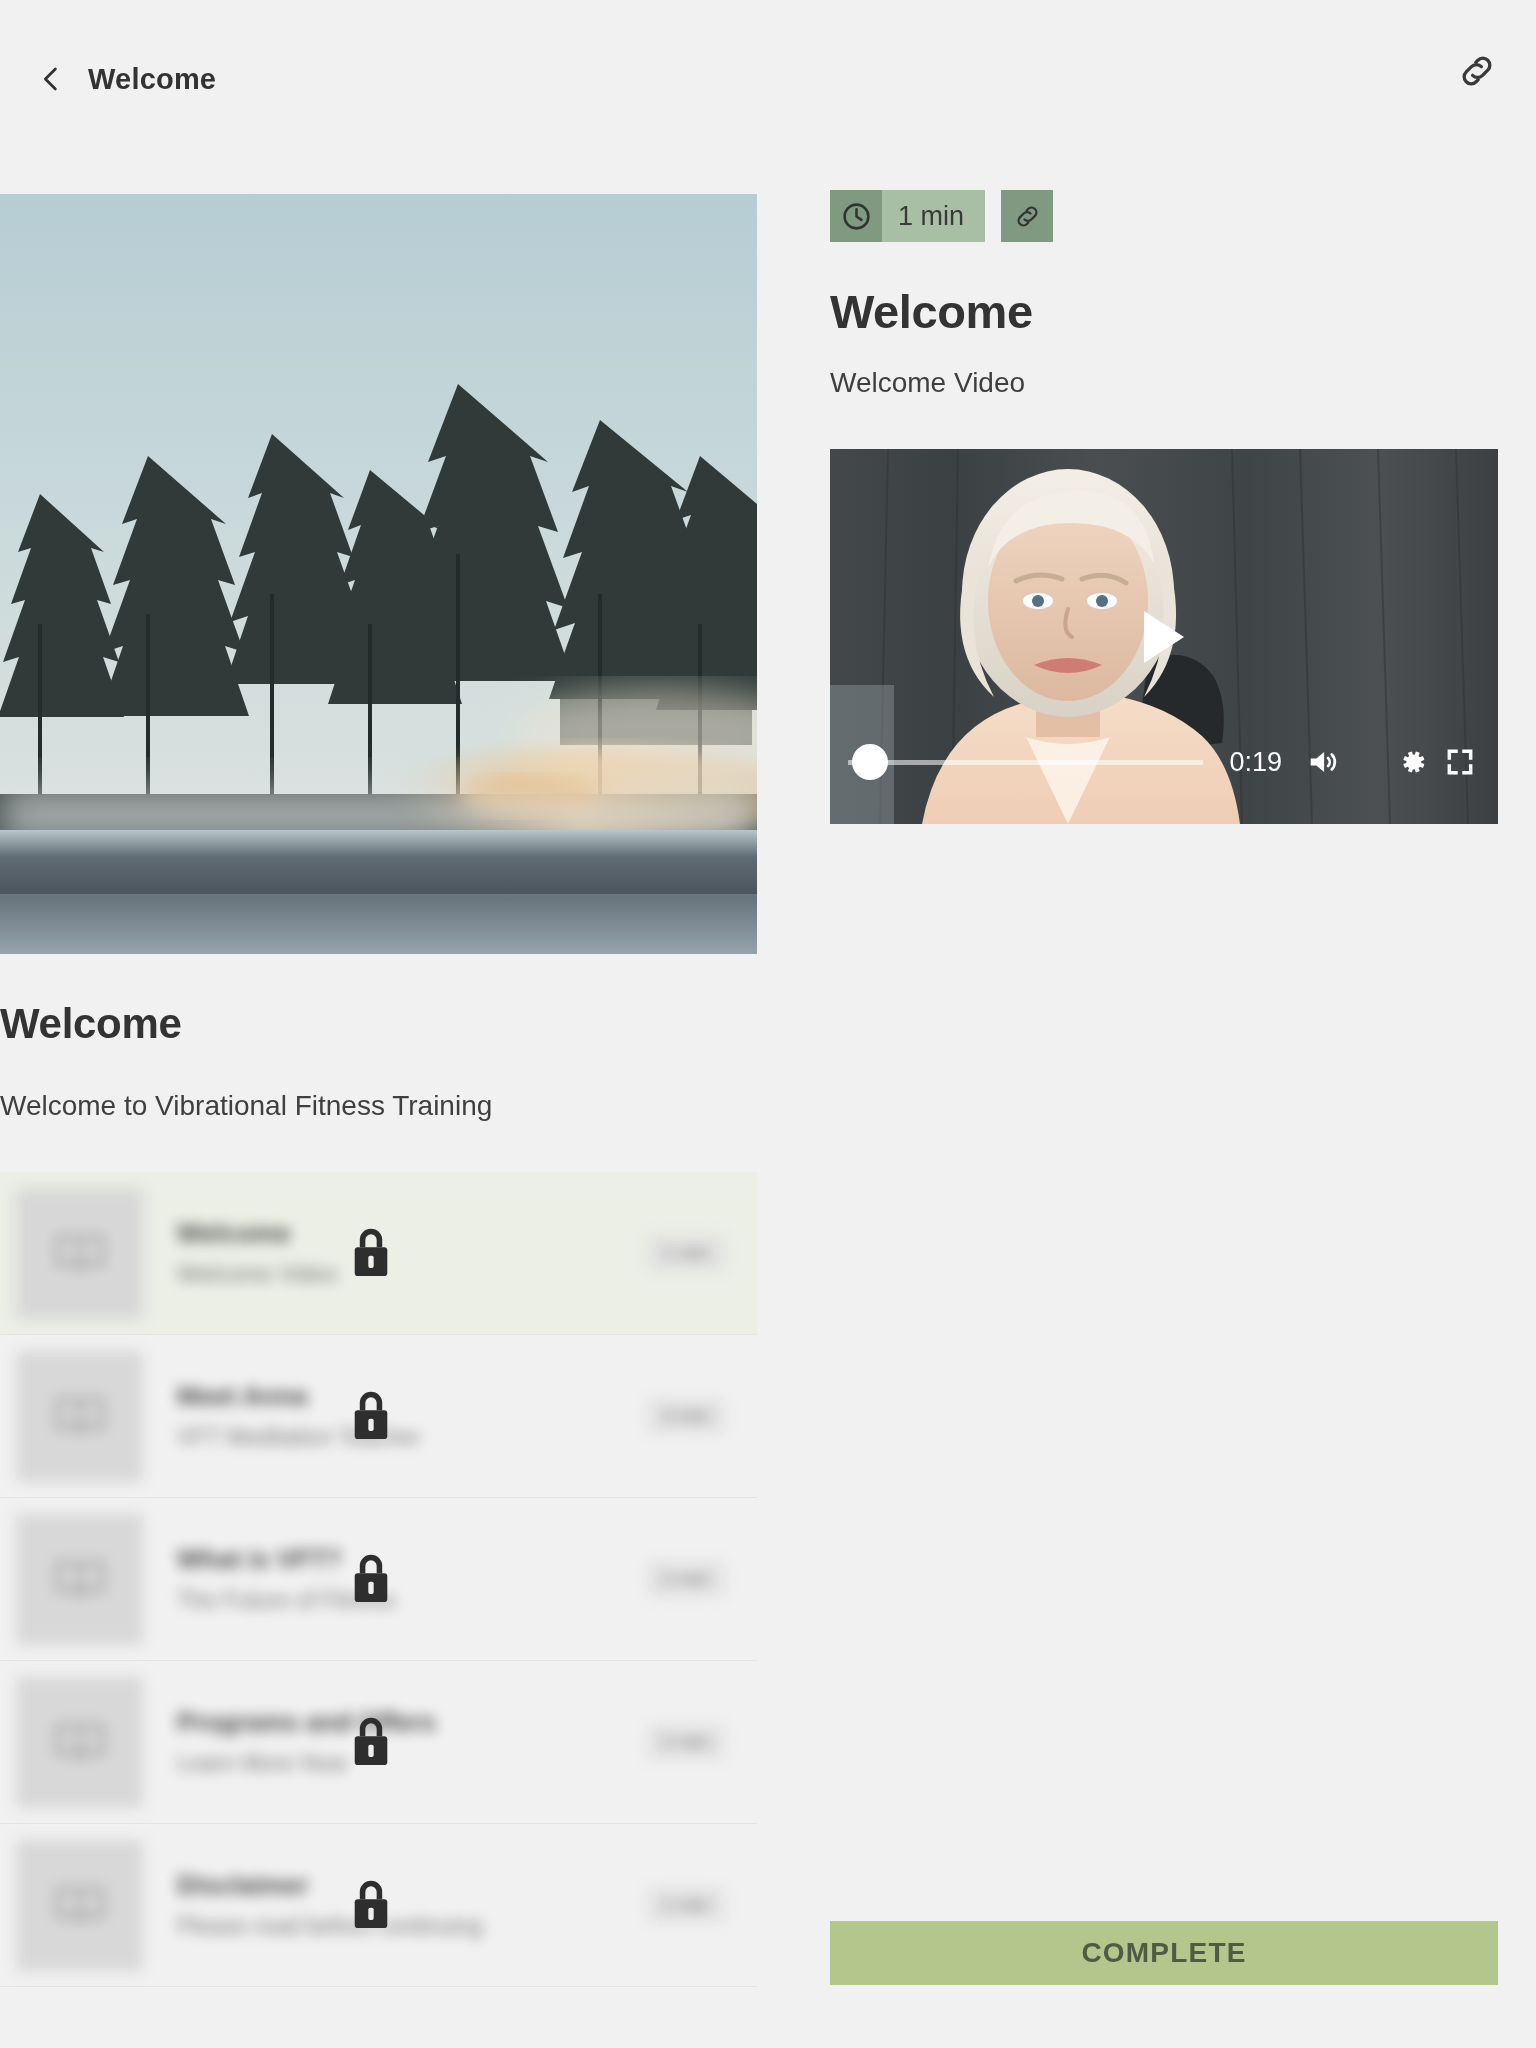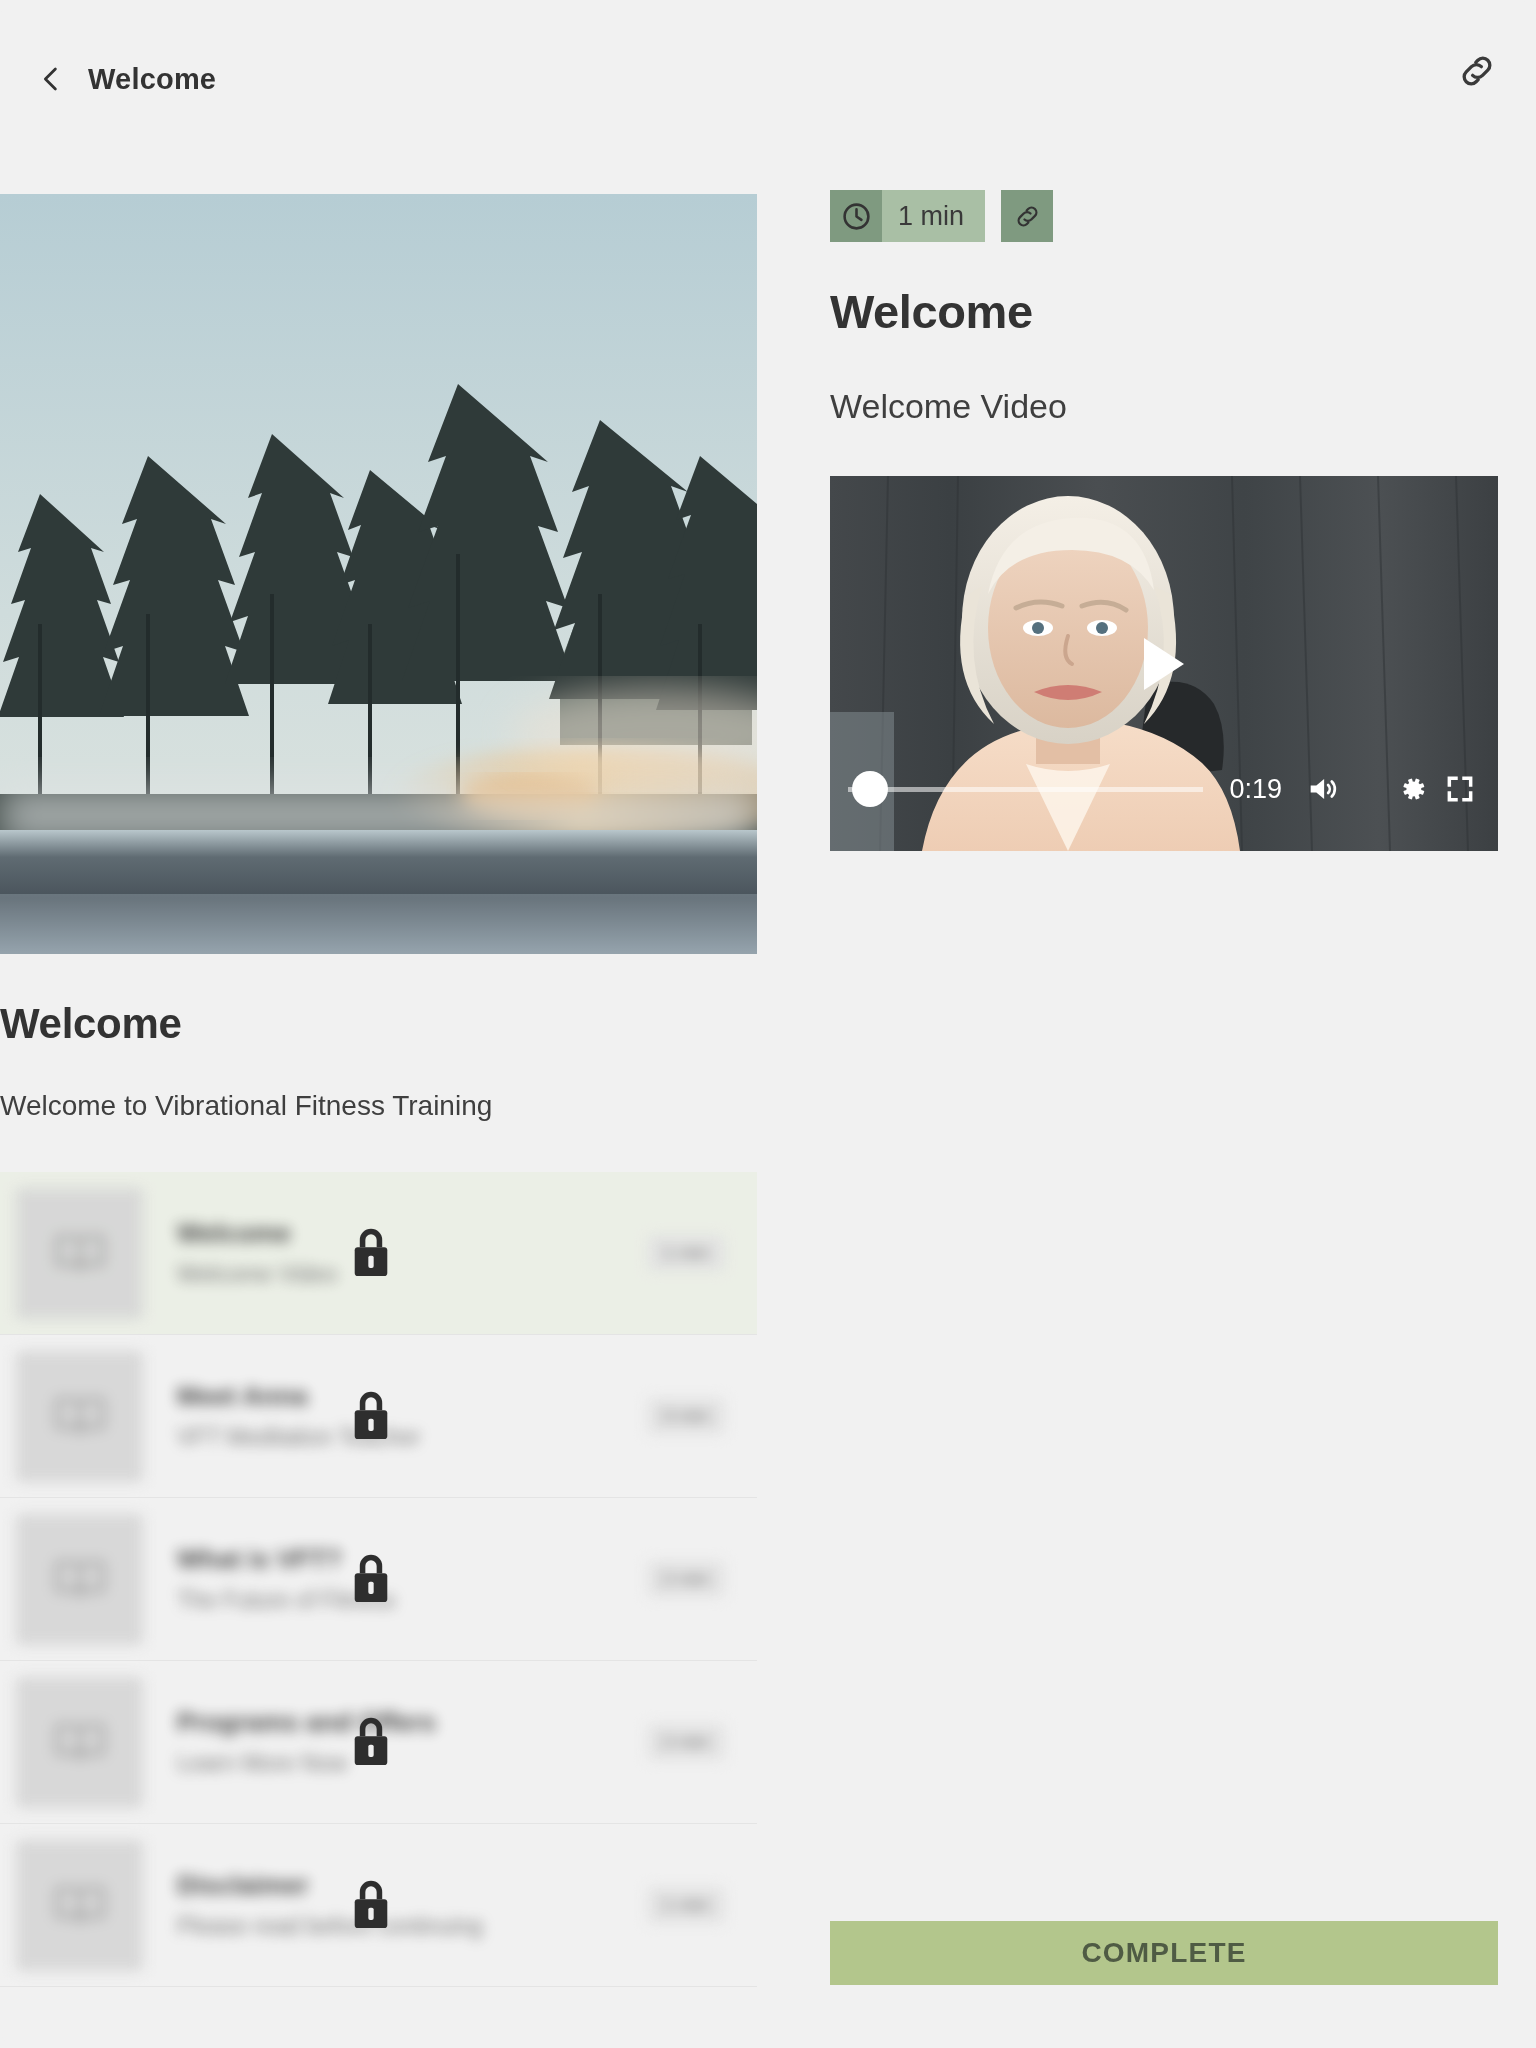--- a/index.html
+++ b/index.html
@@ -206,22 +206,22 @@
   .link-badge svg { width: 29px; height: 29px; display: block; }
 
   .right-title {
     margin-top: 42px;
     font-size: 47px;
     font-weight: bold;
     color: #333333;
     letter-spacing: -0.4px;
   }
   .right-sub {
-    margin-top: 48px;
-    font-size: 34px;
+    margin-top: 28px;
+    font-size: 28px;
     color: #3f3f3f;
   }
 
   
   .video {
     position: relative;
     margin-top: 50px;
     width: 668px;
     height: 375px;
     overflow: hidden;

